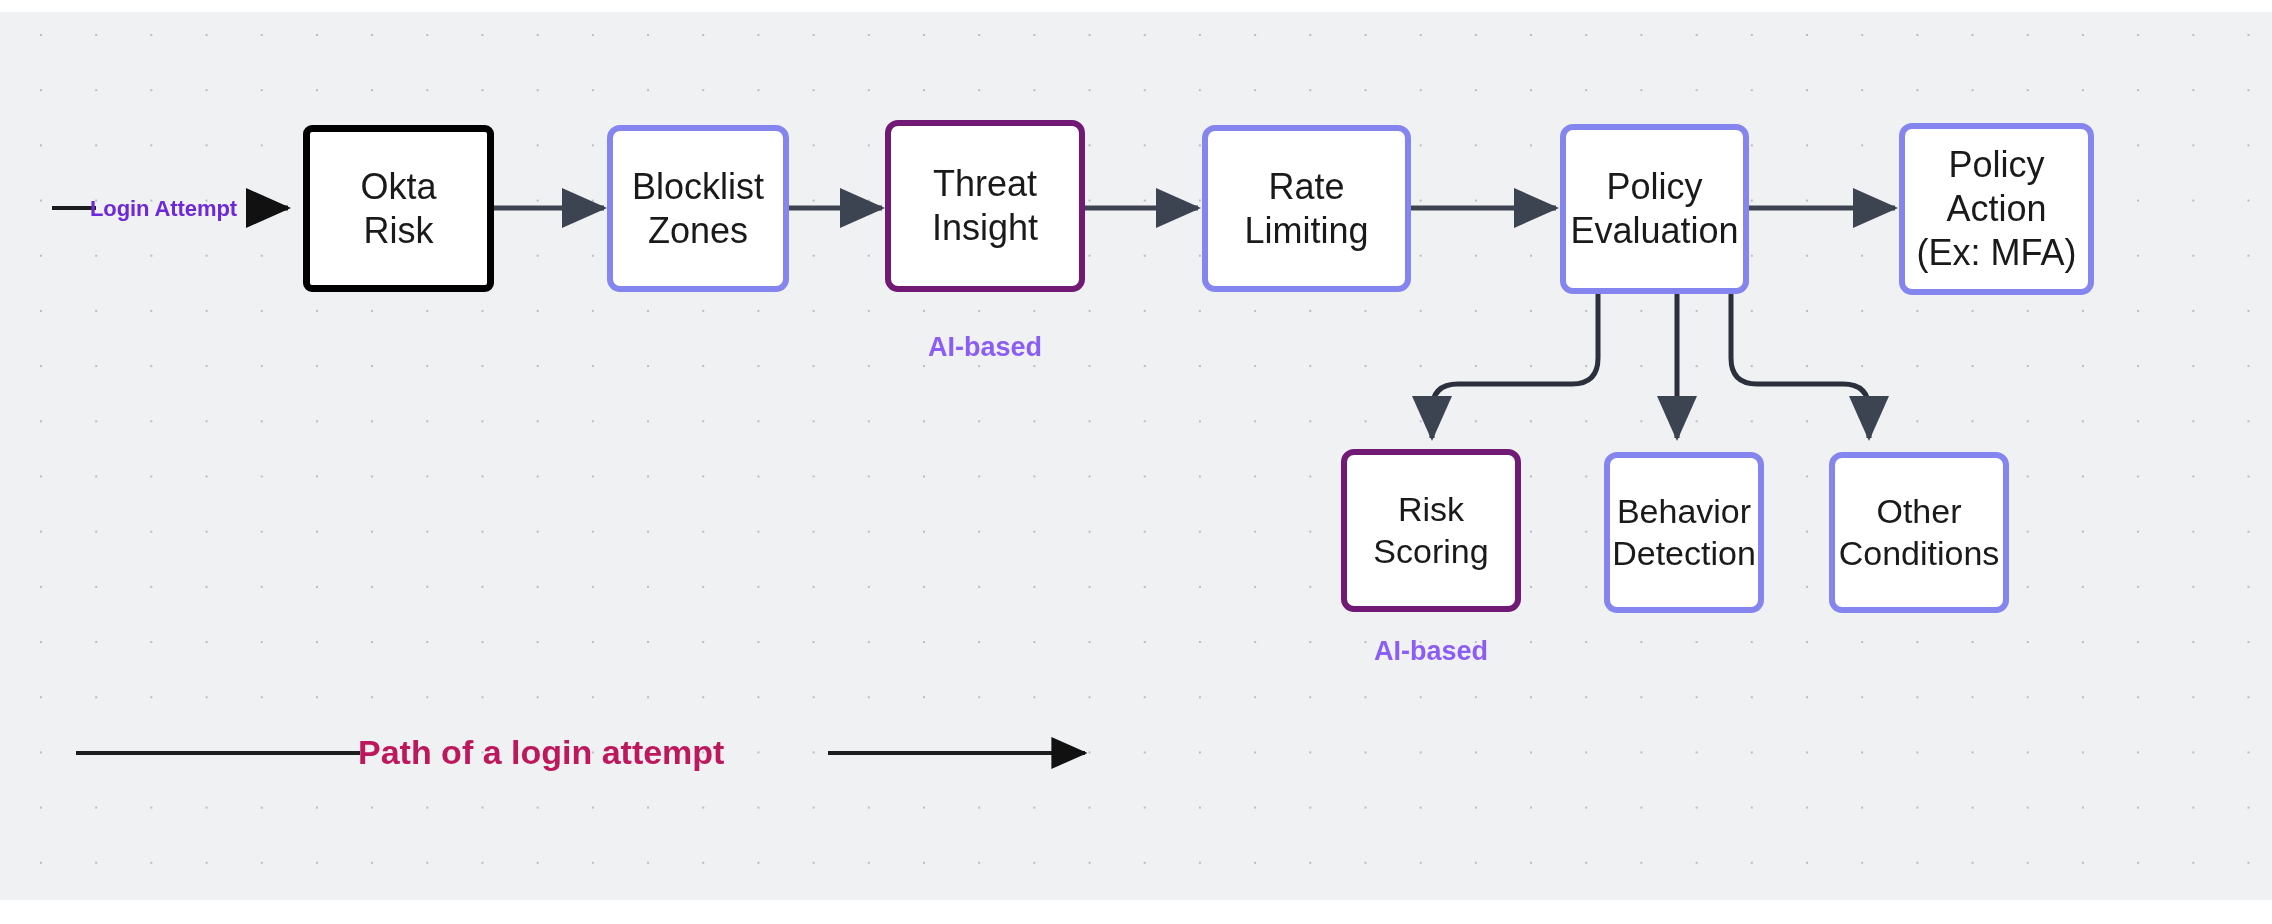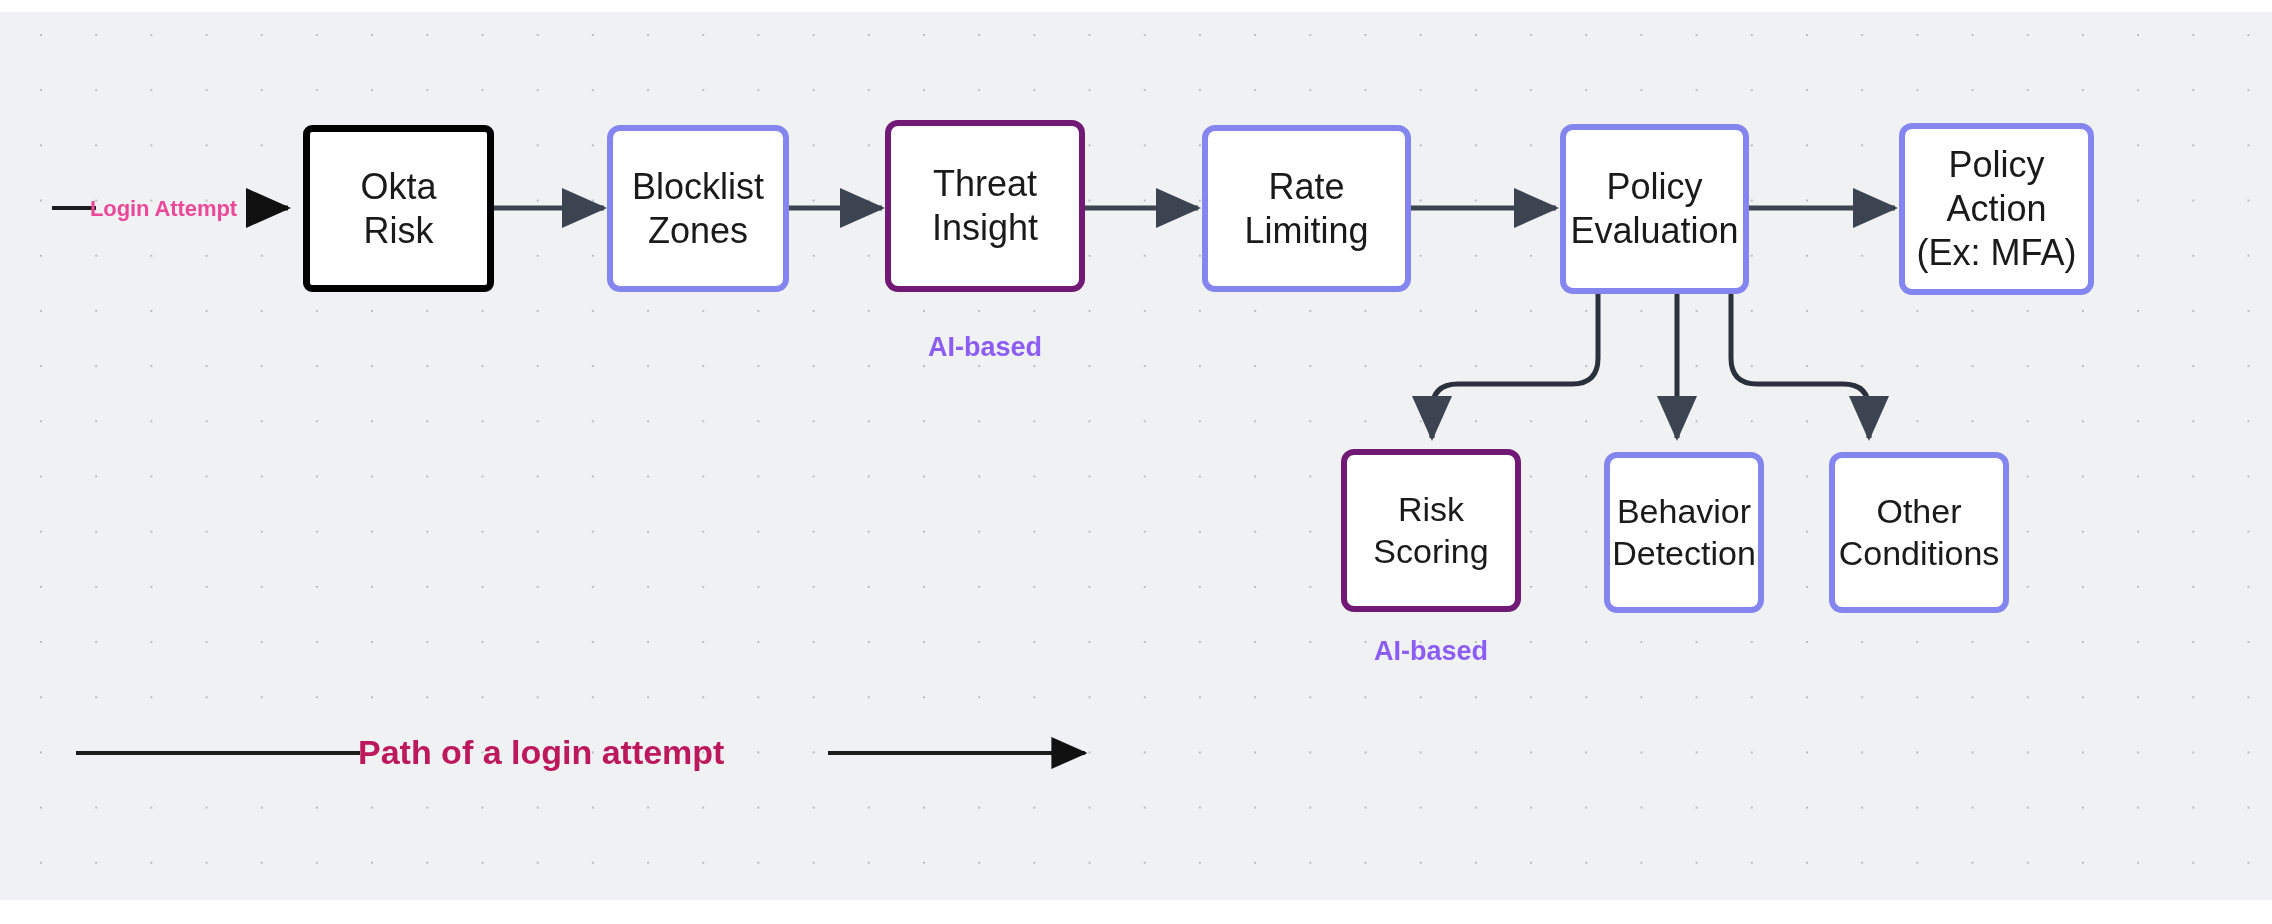--- a/index.html
+++ b/index.html
@@ -68,21 +68,21 @@
     border-radius: 13px;
     font-size: 36px;
   }
   .node-small {
     font-size: 34px;
   }
   .edge-label {
     position: absolute;
     font-size: 22px;
     font-weight: bold;
-    color: #ec4899;
+    color: #6d28d9;
     white-space: nowrap;
     letter-spacing: -0.1px;
   }
   .tag-label {
     position: absolute;
     font-size: 27px;
     font-weight: bold;
     color: #8b5cf6;
     white-space: nowrap;
     text-align: center;

